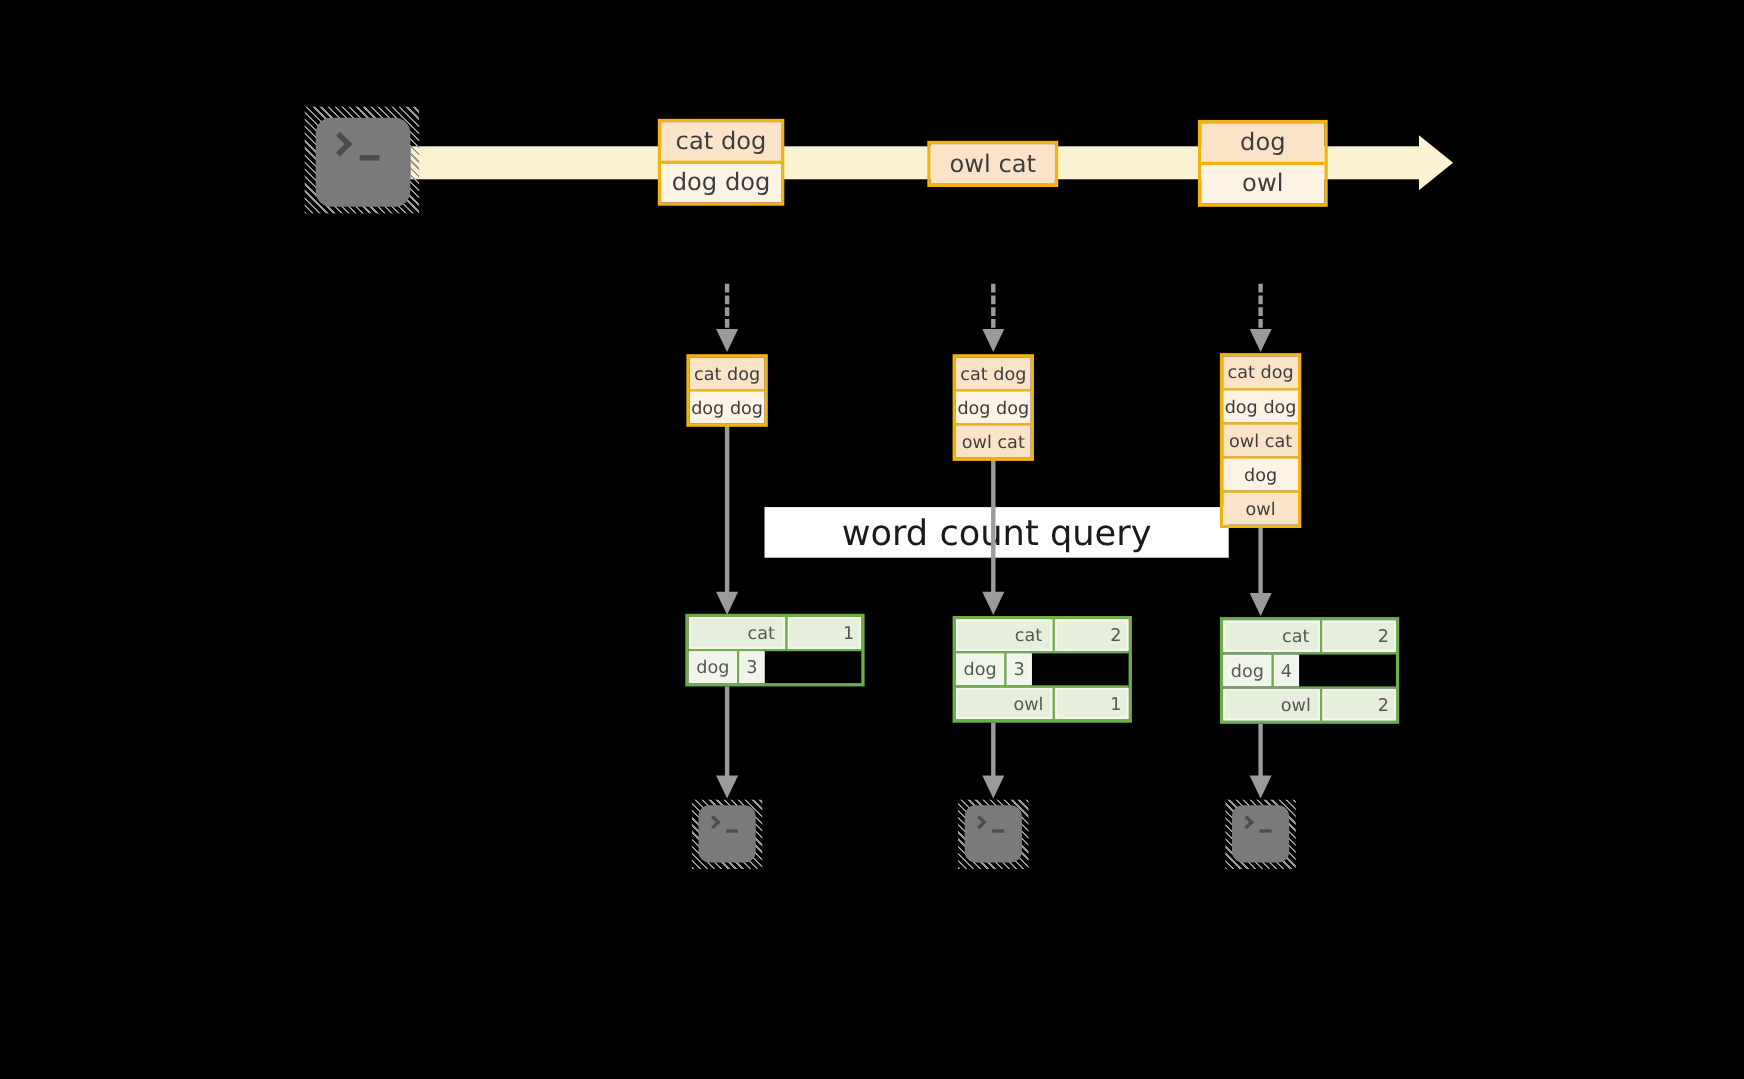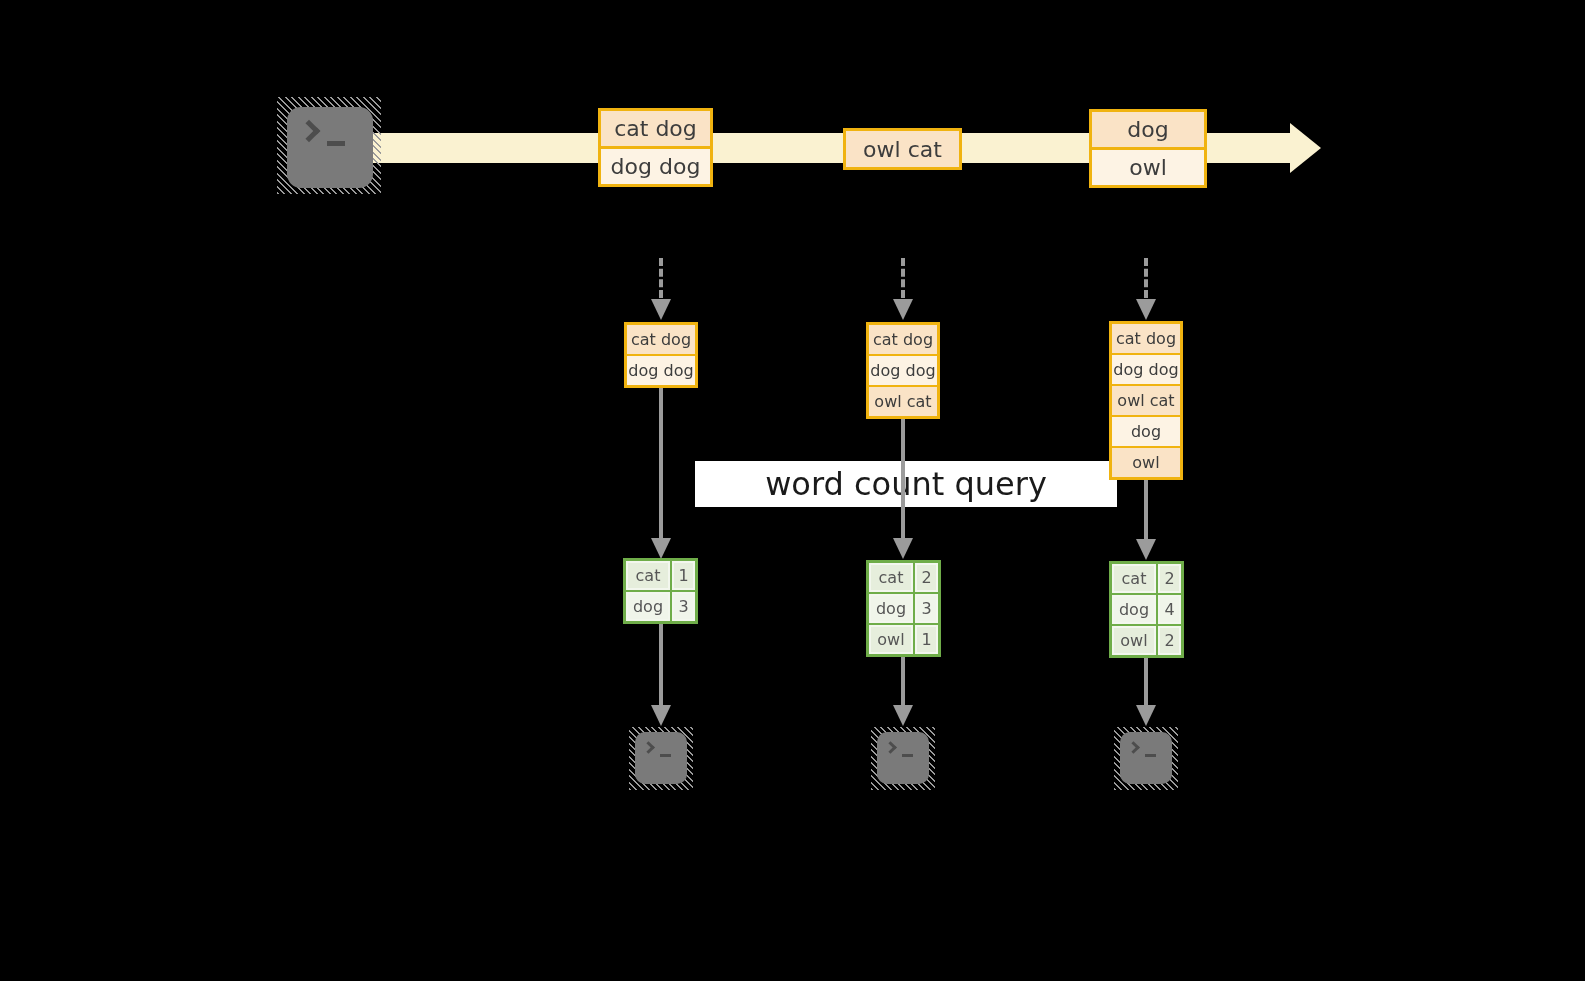--- a/index.html
+++ b/index.html
@@ -39,21 +39,21 @@
     display:flex;align-items:center;justify-content:center;}
   .banner span{font-size:32px;color:#1a1a1a;}
   
   .gtable{position:absolute;border:3px solid #6fad49;z-index:6;}
   .grow{display:flex;}
   .grow + .grow{border-top:2px solid #6fad49;}
   .gcell{height:29px;display:flex;align-items:center;justify-content:center;
     color:#565656;font-size:16px;box-shadow:inset 0 0 0 2px #f3f7ee;}
   .gcell.word{width:44px;}
   .gcell.num{width:23px;border-left:2px solid #6fad49;}
-  .shade-a{background:#e6eedc;}
+  .shade-a{background:#e6eedc;padding-left:44px;}
   .shade-b{background:#f0f5ea;}
   .zstate{z-index:6;}
 </style>
 </head>
 <body>
 
 <div id="canvas">
 
   <div class="band"></div>
   <div class="band-head"></div>

